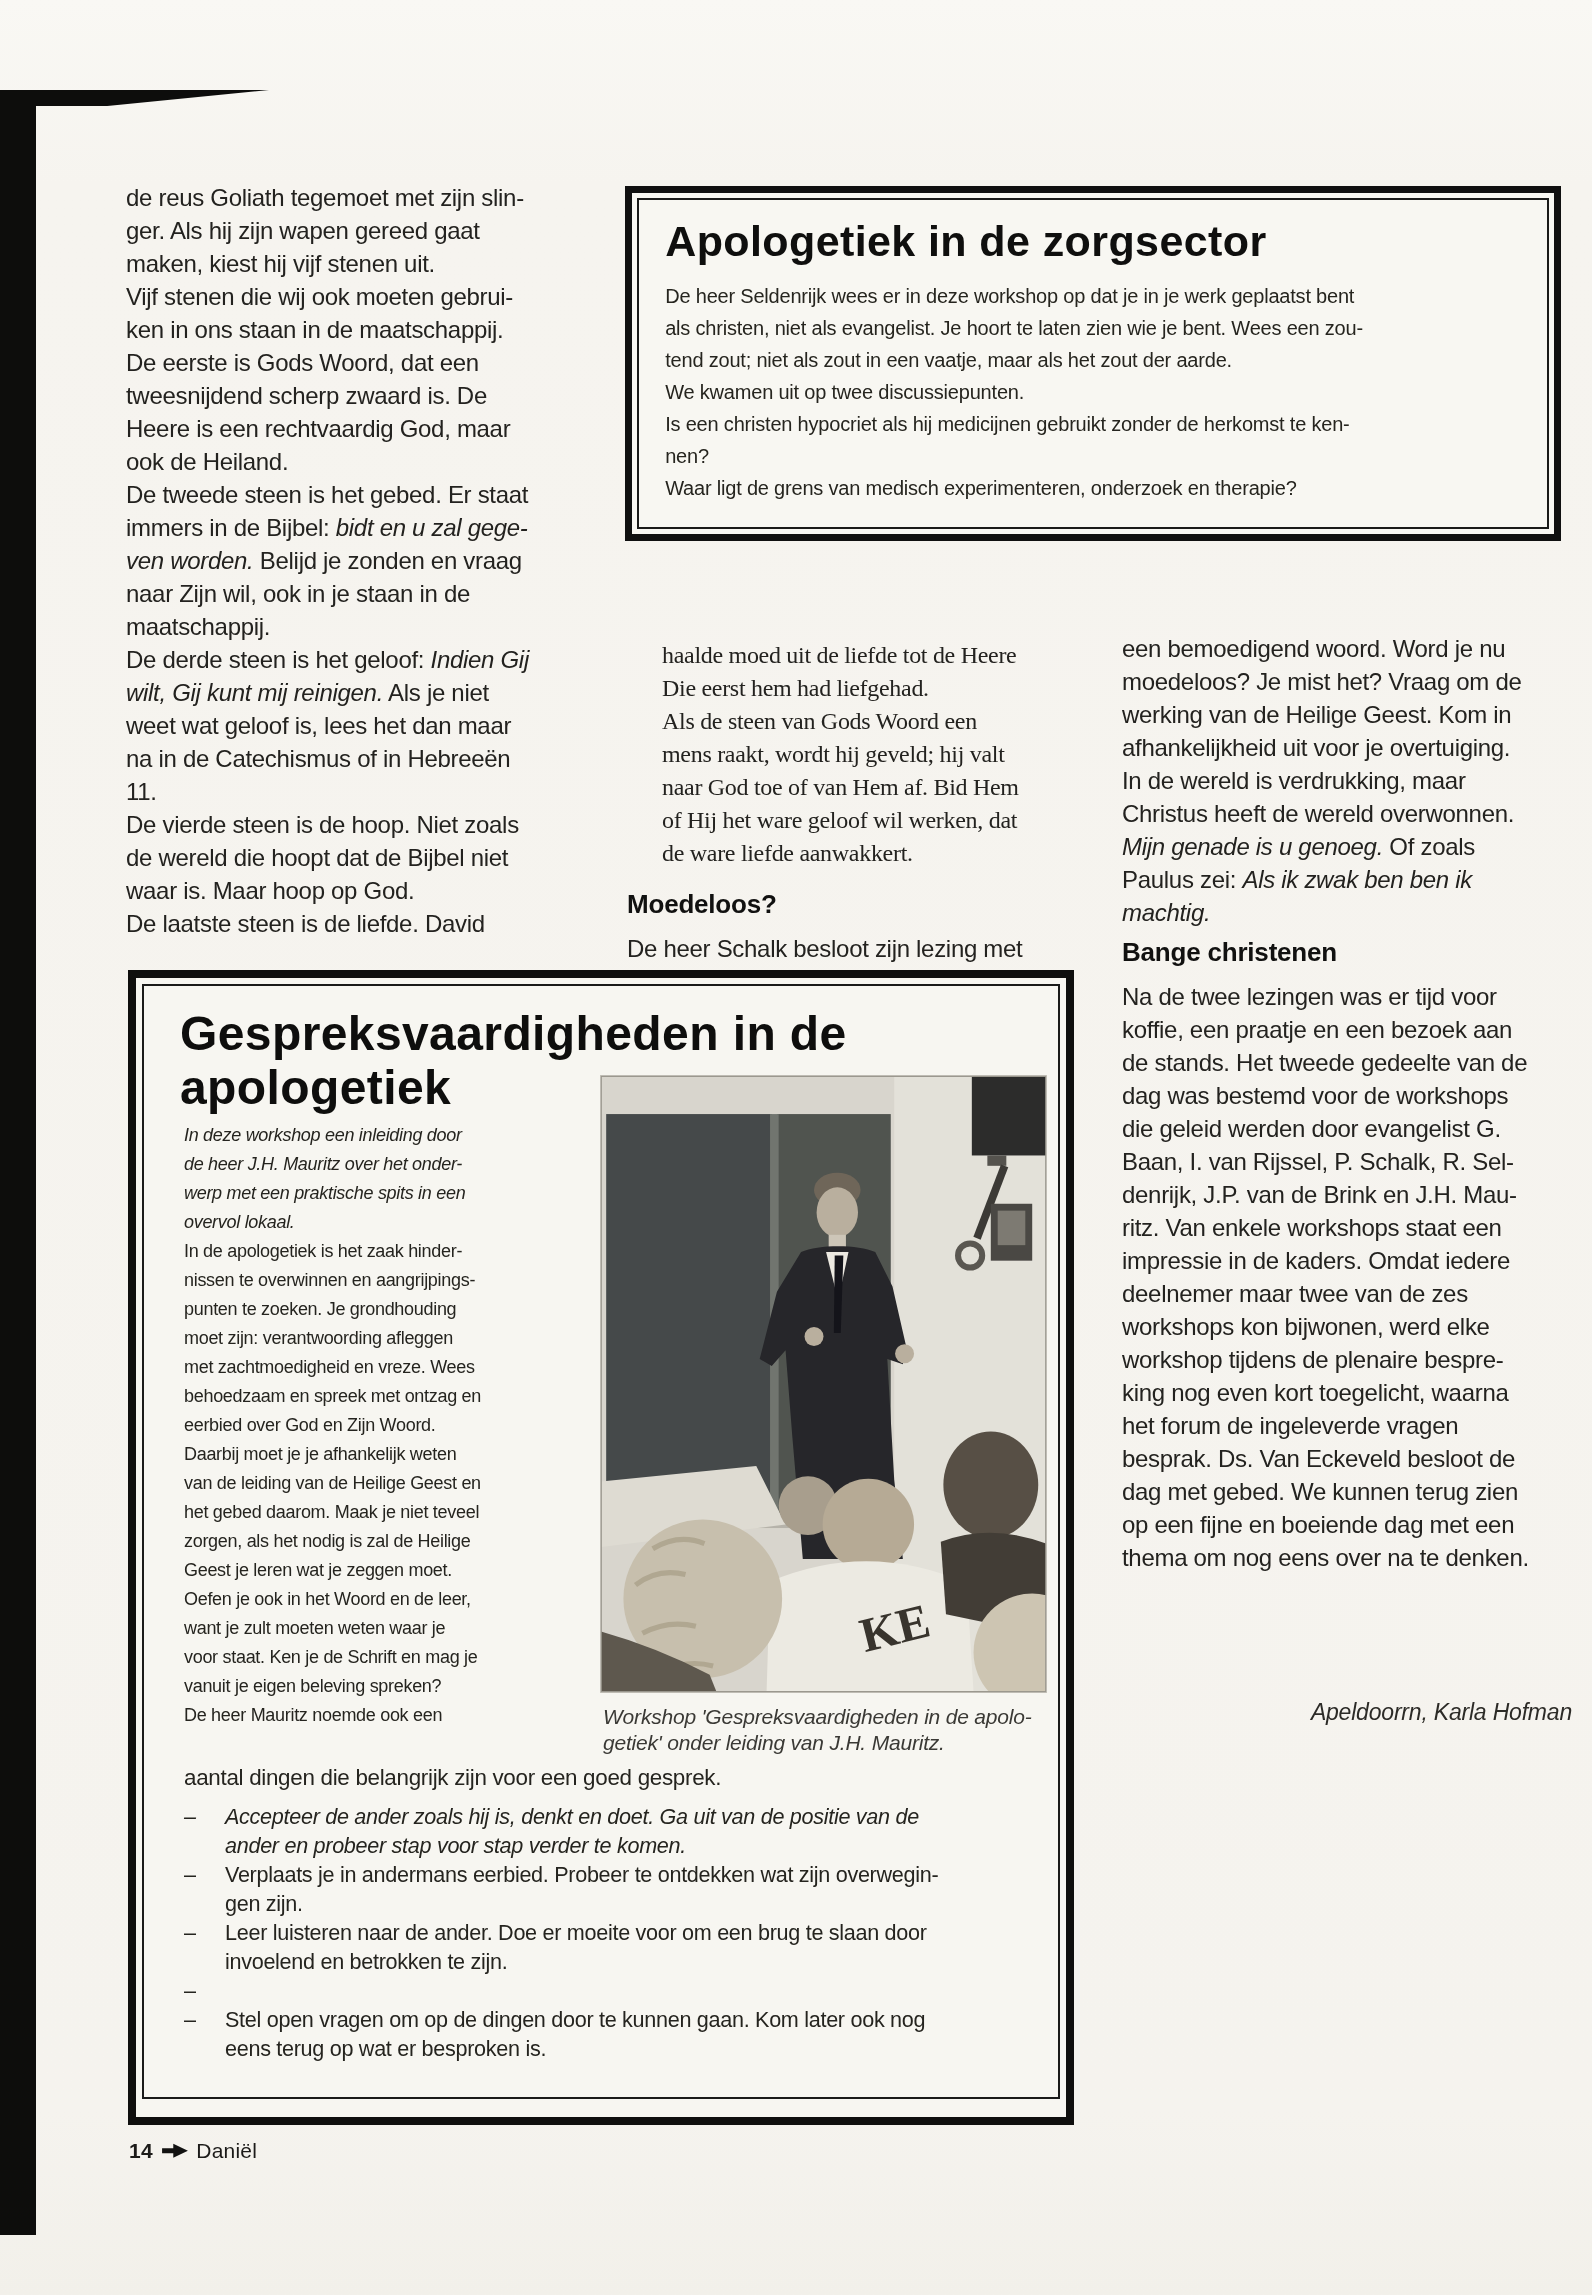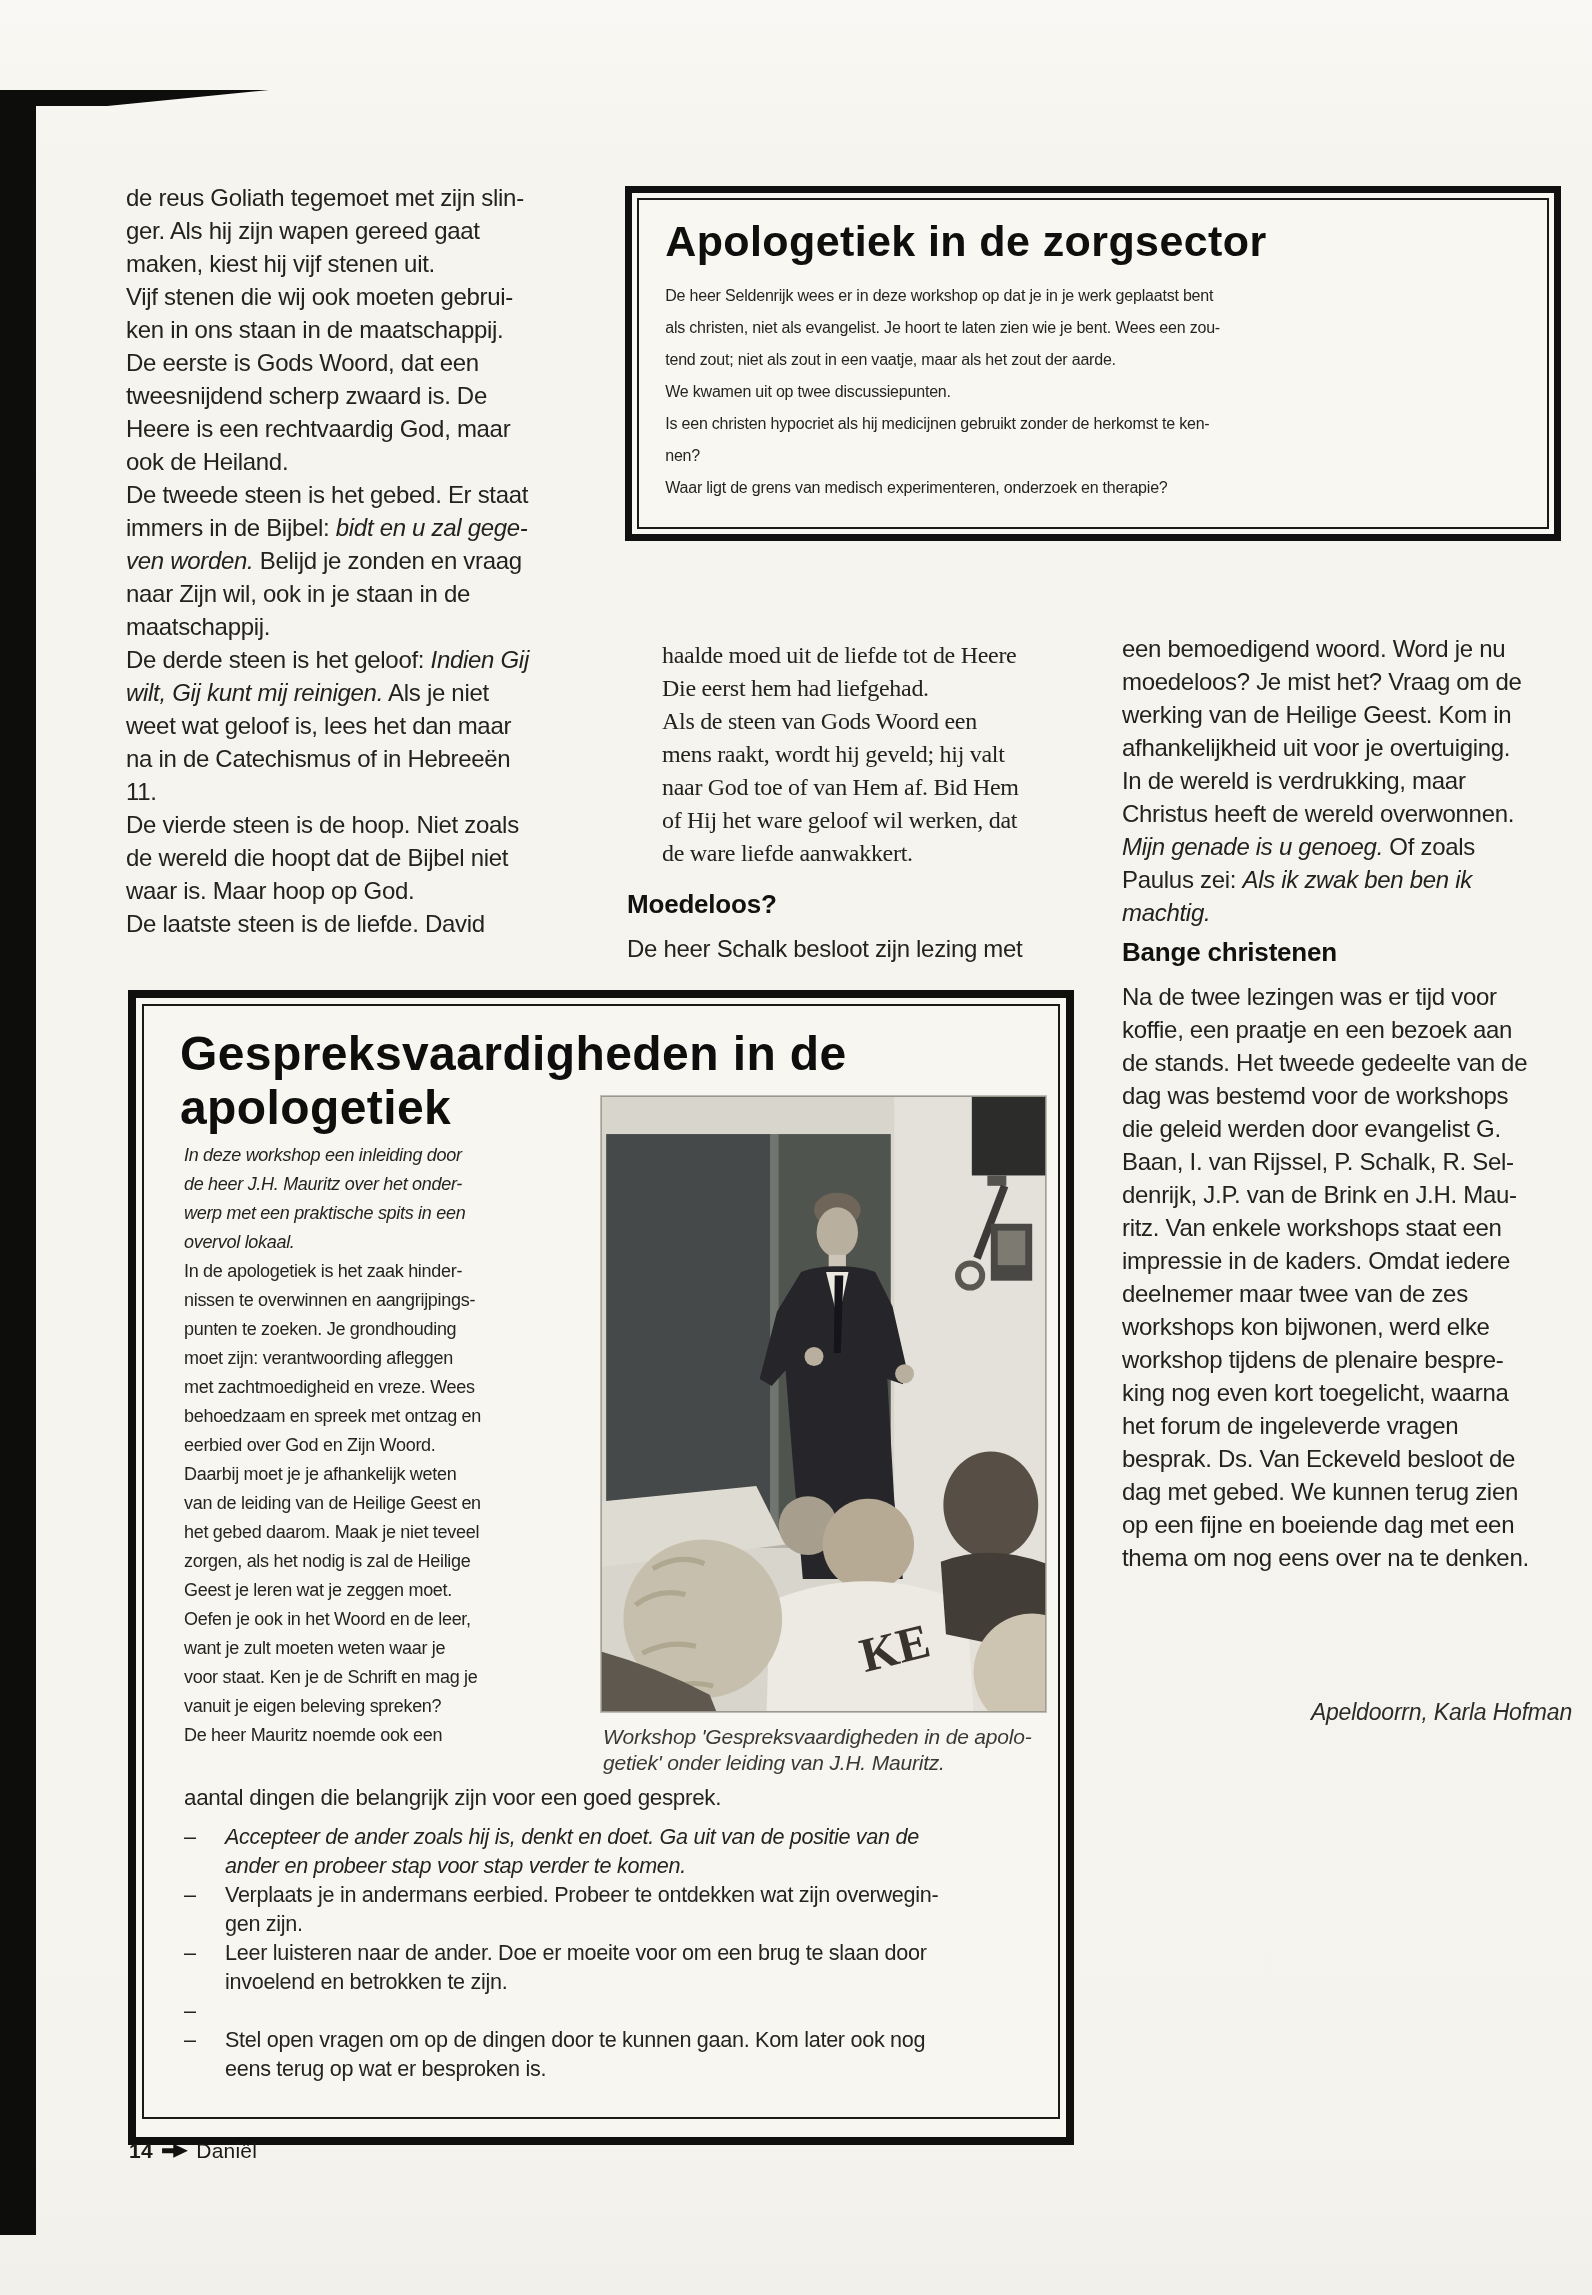--- a/index.html
+++ b/index.html
@@ -13,23 +13,23 @@
   .mark-h{position:absolute;left:0;top:90px;width:269px;height:16.4px;background:#0d0d0c;
           clip-path:polygon(0 0,100% 0,38% 100%,0 100%);}
   
   .txt{position:absolute;font-size:24px;line-height:33px;letter-spacing:-0.3px;white-space:pre;color:#23221f;}
   .txt i{font-style:italic;}
   .colhead{position:absolute;font-size:26px;font-weight:bold;letter-spacing:-0.2px;color:#111110;white-space:pre;}
   
   .box1{position:absolute;left:625px;top:186px;width:936px;border:7.8px solid #101010;background:#f8f7f2;box-sizing:border-box;}
   .box1-inner{margin:5.2px;border:2.6px solid #1a1a19;padding:17.3px 26px 22.4px 26px;}
   .box1-title{font-size:43px;font-weight:bold;letter-spacing:0.4px;color:#0f0f0e;margin:0 0 14px 0;white-space:pre;}
-  .box1-body{font-size:16px;line-height:32px;letter-spacing:-0.2px;white-space:pre;color:#26251f;}
-  
-  .box2{position:absolute;left:128px;top:970px;width:946px;height:1155px;border:8.6px solid #0f0f0e;background:#f7f6f1;box-sizing:border-box;margin-top:20px;}
+  .box1-body{font-size:20px;line-height:32px;letter-spacing:-0.2px;white-space:pre;color:#26251f;}
+  
+  .box2{position:absolute;left:128px;top:970px;width:946px;height:1155px;border:8.6px solid #0f0f0e;background:#f7f6f1;box-sizing:border-box;}
   .box2-inner{position:relative;margin:6px;border:2.6px solid #1a1a19;height:1115px;box-sizing:border-box;}
   .box2-title{position:absolute;left:36px;top:21px;font-size:48px;line-height:54px;font-weight:bold;letter-spacing:0.4px;color:#0e0e0d;white-space:pre;}
   .box2-text{position:absolute;left:40px;top:135px;font-size:18px;line-height:29px;letter-spacing:-0.3px;white-space:pre;color:#25241f;}
   .box2-text .lede{font-style:italic;}
   .photo-wrap{position:absolute;left:457px;top:90px;width:445px;height:616px;background:#cfccc4;box-shadow:0 0 0 0.9px #b9b6ad;}
   .caption{position:absolute;left:459px;top:718px;width:442px;font-size:21px;line-height:26px;font-style:italic;color:#3a3935;white-space:pre;letter-spacing:-0.2px;}
   .wide-line{position:absolute;left:40px;top:779px;font-size:22.4px;letter-spacing:-0.3px;white-space:pre;color:#25241f;}
   .bullets{position:absolute;left:40px;top:816px;width:1018px;}
   .bullet-row{display:flex;font-size:21.6px;line-height:29px;letter-spacing:-0.3px;color:#25241f;}
   .bullet-dash{width:41px;flex:0 0 41px;}

